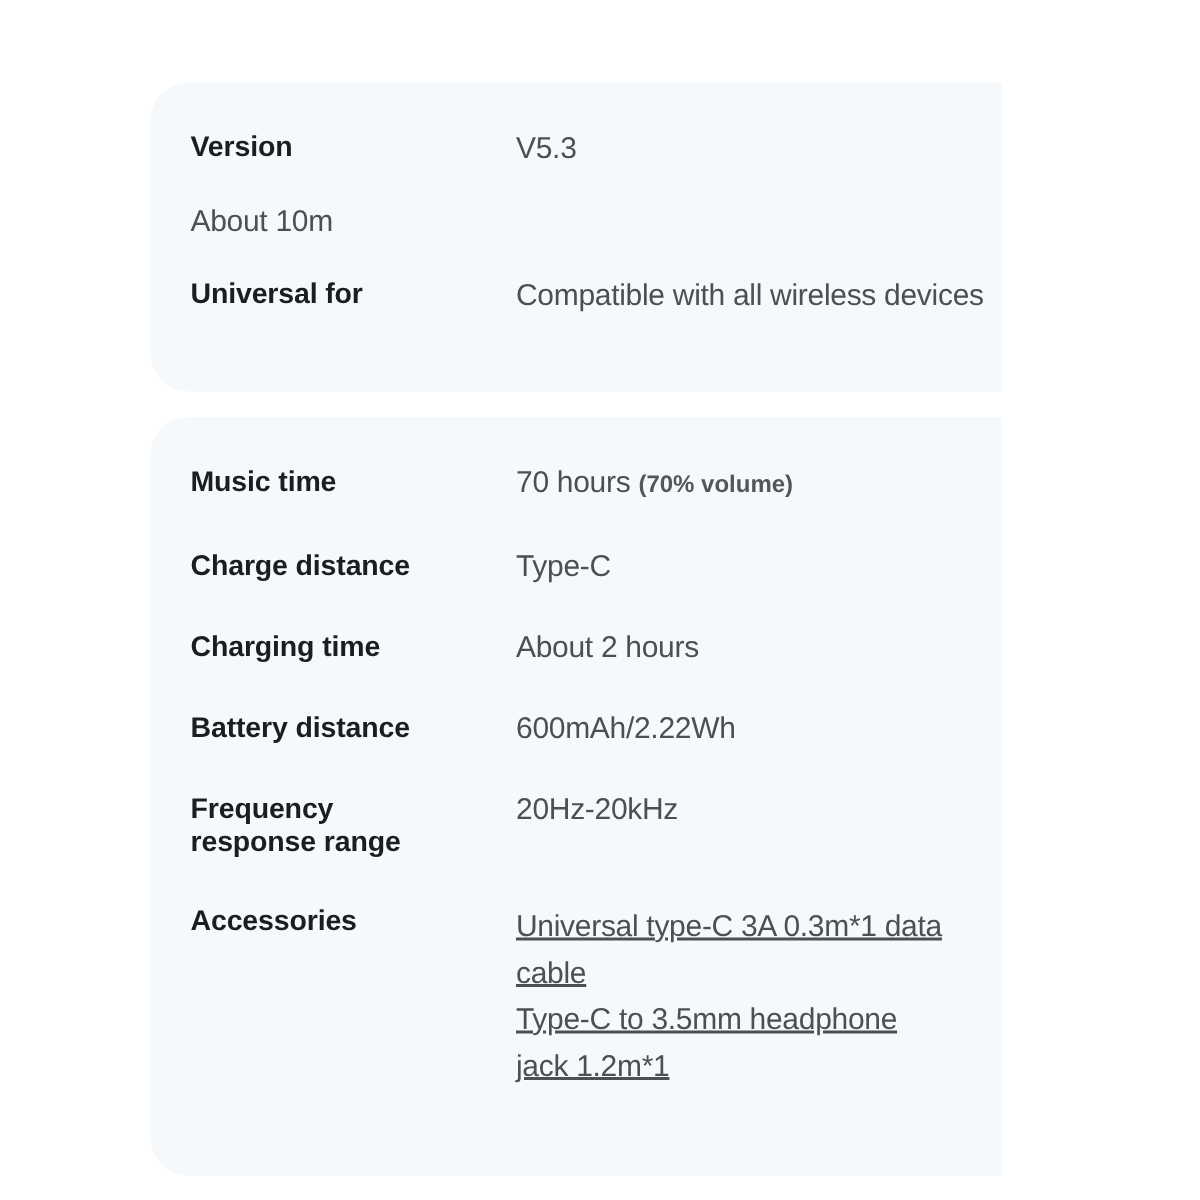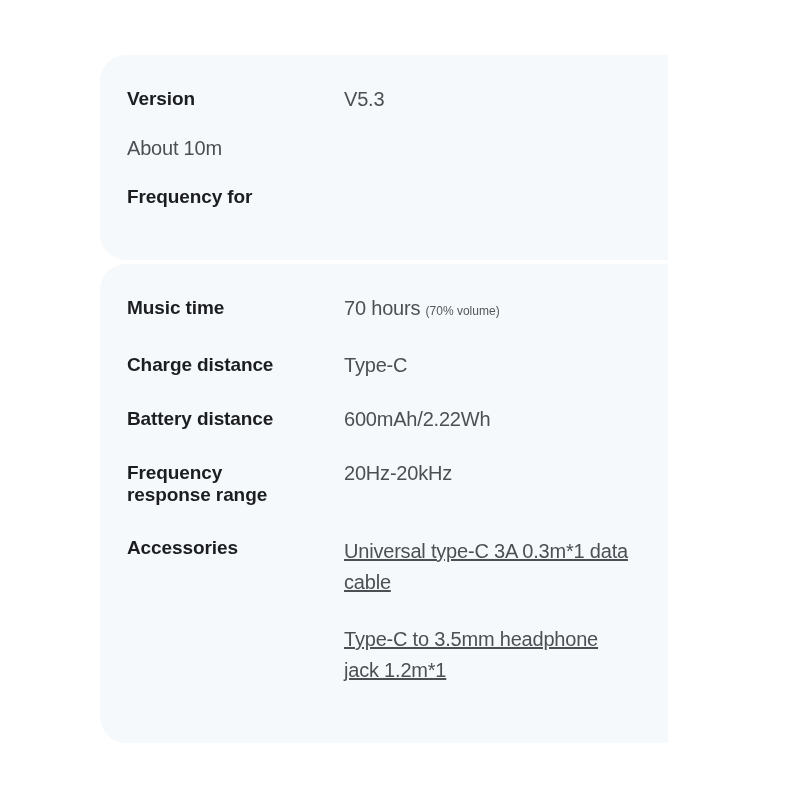--- a/index.html
+++ b/index.html
@@ -18,21 +18,21 @@
   .spec-card {
     position: absolute;
     left: 100px;
     width: 602px;
     box-sizing: border-box;
     background: #f6f9fc;
     border-radius: 26px;
     padding: 33px 22px 26px 27px;
   }
   #card-connectivity { top: 55px; min-height: 190px; }
-  #card-battery      { top: 264px; min-height: 469px; }
+  #card-battery      { top: 278px; min-height: 469px; }
 
   .spec-row {
     display: flex;
     align-items: flex-start;
   }
   #card-connectivity .spec-row { margin-bottom: 26px; }
   #card-battery      .spec-row { margin-bottom: 31px; }
   .spec-row:last-child { margin-bottom: 0; }
 
   .spec-label {
@@ -48,61 +48,67 @@
   .spec-value {
     font-size: 20px;
     font-weight: 400;
     line-height: 24px;
     color: #4c4f53;
     letter-spacing: -0.2px;
     white-space: nowrap;
     margin-top: -1px;
   }
   .spec-value .note {
-    font-size: 12px;
+    font-size: 16px;
     color: #53565b;
     letter-spacing: 0;
+    font-weight: bold;
   }
   .spec-value.multiline {
     white-space: normal;
     max-width: 288px;
     line-height: 31px;
   }
   .spec-value.multiline .value-line { margin: 0; text-decoration: underline; }
-  .spec-value.multiline .value-line + .value-line { margin-top: 26px; }
+  .spec-value.multiline .value-line + .value-line { margin-top: 0; }
 </style>
 </head>
 <body>
 
 <div class="canvas">
 
   <div class="spec-card" id="card-connectivity">
     <div class="spec-row">
       <div class="spec-label">Version</div>
       <div class="spec-value">V5.3</div>
     </div>
     <div class="spec-row">
       <div class="spec-value">About 10m</div>
     </div>
     <div class="spec-row">
-      <div class="spec-label">Frequency for</div>
+      <div class="spec-label">Universal for</div>
+      <div class="spec-value">Compatible with all wireless devices</div>
     </div>
   </div>
 
   <div class="spec-card" id="card-battery">
     <div class="spec-row">
       <div class="spec-label">Music time</div>
       <div class="spec-value">
         <span>70 hours</span>
         <span class="note">(70% volume)</span>
       </div>
     </div>
     <div class="spec-row">
       <div class="spec-label">Charge distance</div>
       <div class="spec-value">Type-C</div>
+    </div>
+    <div class="spec-row">
+      <div class="spec-label">Charging time</div>
+      <div class="spec-value">About 2 hours</div>
     </div>
     <div class="spec-row">
       <div class="spec-label">Battery distance</div>
       <div class="spec-value">600mAh/2.22Wh</div>
     </div>
     <div class="spec-row">
       <div class="spec-label">Frequency response range</div>
       <div class="spec-value">20Hz-20kHz</div>
     </div>
     <div class="spec-row">

